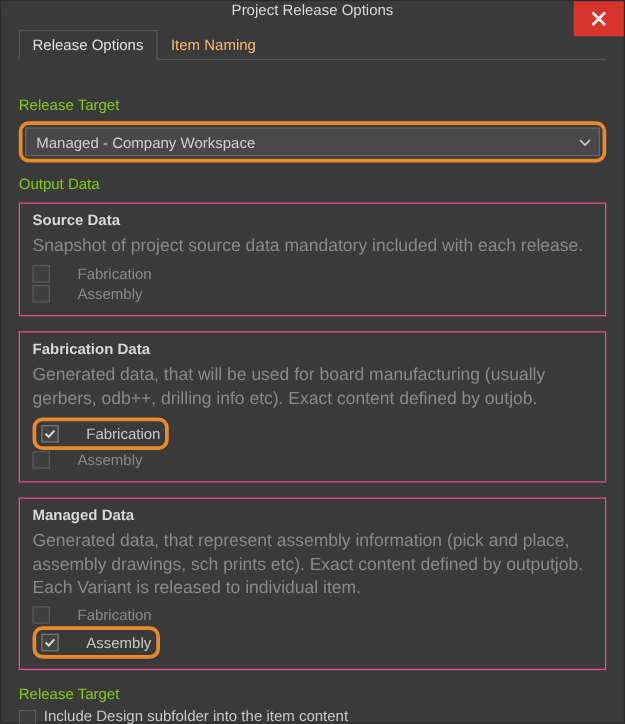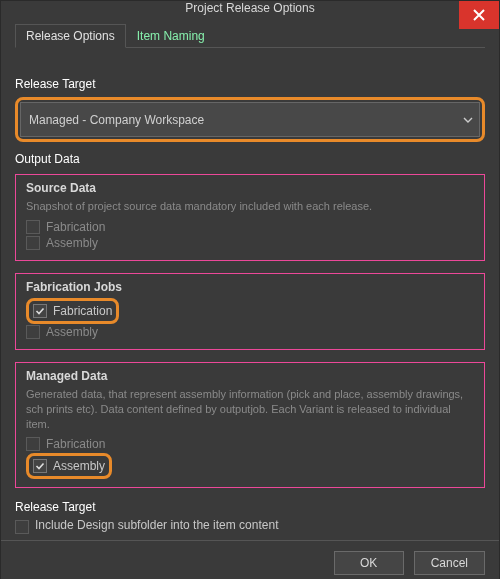--- a/index.html
+++ b/index.html
@@ -47,41 +47,41 @@
     display: flex;
     flex-direction: column;
   }
   .tabs {
     display: flex;
     border-bottom: 1px solid #555;
     margin-bottom: 25px;
   }
   .tab {
     padding: 4px 10px;
-    color: #86efac;
+    color: #fdba74;
     cursor: pointer;
     border: 1px solid transparent;
     border-bottom: none;
     position: relative;
     top: 1px;
   }
   .tab.active {
     color: #e0e0e0;
     border-color: #555;
     background: #3a3a3a;
     border-bottom: 1px solid #3a3a3a;
   }
   .label {
-    color: #ffffff;
+    color: #84cc16;
     margin: 4px 0 4px 0;
   }
   .dropdown {
     background: #484848;
     border: 1px solid #666;
-    height: 35px;
+    height: 23px;
     display: flex;
     align-items: center;
     padding: 0 8px;
     color: #d0d0d0;
     position: relative;
     cursor: pointer;
   }
   .dropdown .chev {
     position: absolute;
     right: 6px;
@@ -104,28 +104,28 @@
     margin: 4px 0 8px 0;
     padding: 6px 10px 8px 10px;
   }
   .group-title {
     color: #d8d8d8;
     font-weight: 600;
     margin-bottom: 4px;
   }
   .group-desc {
     color: #8a8a8a;
-    font-size: 11px;
+    font-size: 14px;
     line-height: 1.35;
     margin-bottom: 6px;
   }
   .check-row {
     display: flex;
     align-items: center;
-    gap: 6px;
+    gap: 22px;
     margin: 2px 0;
     color: #c8c8c8;
   }
   .check-row.dim { color: #8a8a8a; }
   .cbox {
     width: 14px; height: 14px;
     border: 1px solid #777;
     background: #444;
     display: inline-flex;
     align-items: center;
@@ -204,42 +204,43 @@
         <span class="cbox dim"></span>
         <span>Fabrication</span>
       </div>
       <div class="check-row dim">
         <span class="cbox dim"></span>
         <span>Assembly</span>
       </div>
     </div>
 
     <div class="group">
-      <div class="group-title">Fabrication Jobs</div>
+      <div class="group-title">Fabrication Data</div>
+      <div class="group-desc">Generated data, that will be used for board manufacturing (usually gerbers, odb++, drilling info etc). Exact content defined by outjob.</div>
       <div>
         <span class="highlight-inline">
           <span class="check-row">
             <span class="cbox">
               <svg width="10" height="10" viewBox="0 0 10 10">
                   <path d="M1.5 5 L4 7.5 L8.5 2.5" stroke="#ddd" stroke-width="1.6" fill="none"></path>
                 </svg>
             </span>
             <span>Fabrication</span>
           </span>
         </span>
       </div>
       <div class="check-row dim" style="margin-top:1px;">
         <span class="cbox dim"></span>
         <span>Assembly</span>
       </div>
     </div>
 
     <div class="group">
       <div class="group-title">Managed Data</div>
-      <div class="group-desc">Generated data, that represent assembly information (pick and place, assembly drawings, sch prints etc). Data content defined by outputjob. Each Variant is released to individual item.</div>
+      <div class="group-desc">Generated data, that represent assembly information (pick and place, assembly drawings, sch prints etc). Exact content defined by outputjob. Each Variant is released to individual item.</div>
       <div class="check-row dim">
         <span class="cbox dim"></span>
         <span>Fabrication</span>
       </div>
       <div>
         <span class="highlight-inline">
           <span class="check-row">
             <span class="cbox">
               <svg width="10" height="10" viewBox="0 0 10 10">
                   <path d="M1.5 5 L4 7.5 L8.5 2.5" stroke="#ddd" stroke-width="1.6" fill="none"></path>

